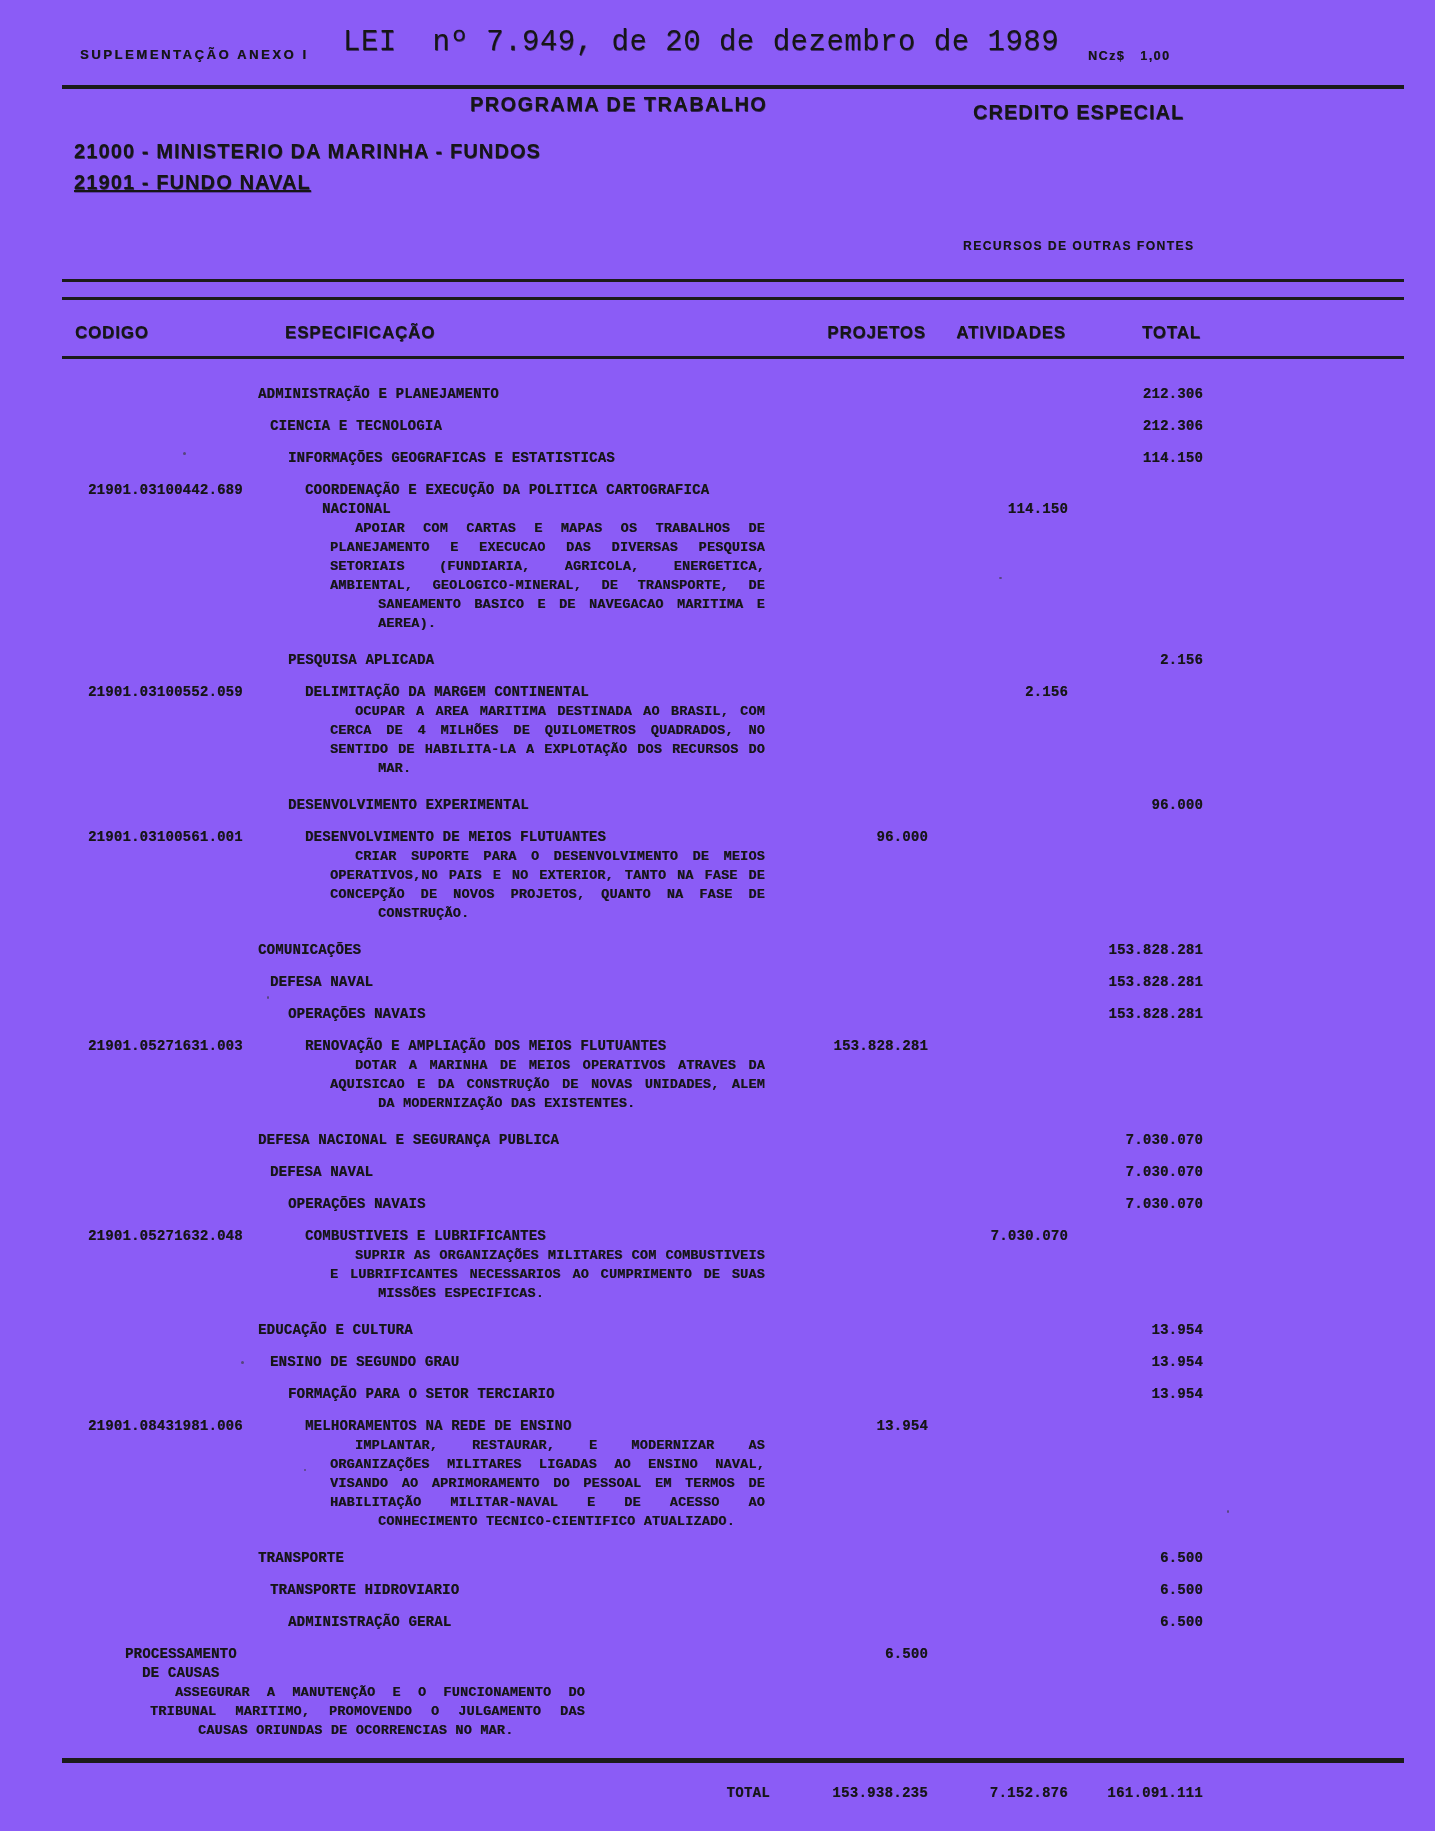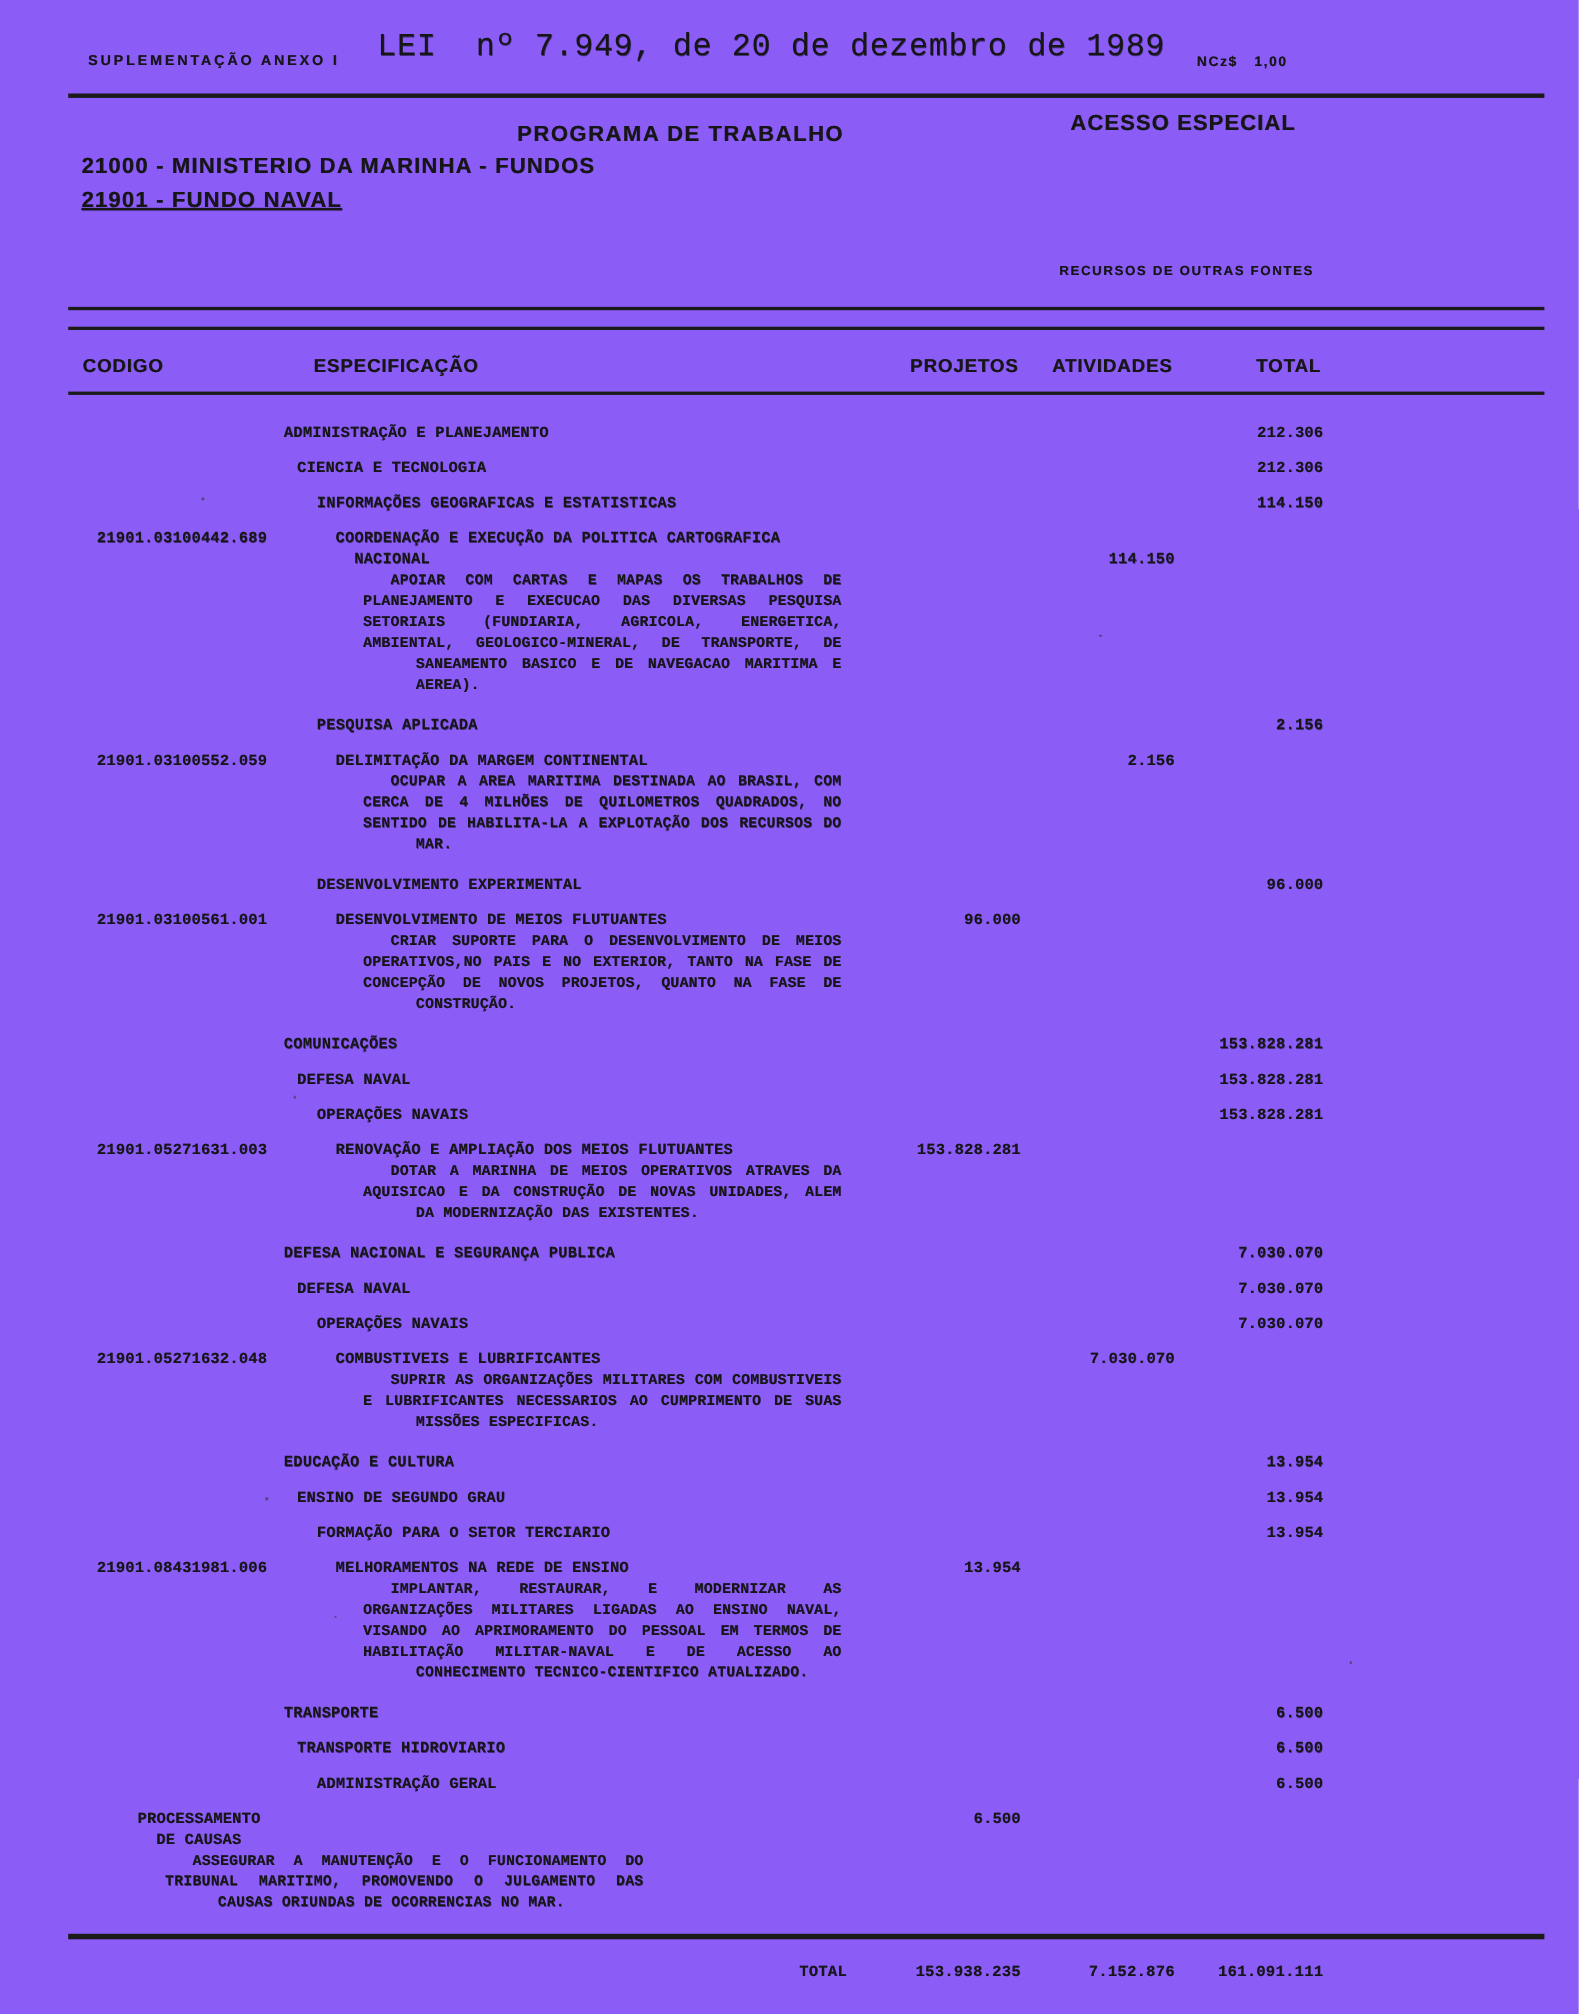--- a/index.html
+++ b/index.html
@@ -28,21 +28,21 @@
     white-space:pre;text-shadow:0.4px 0.4px 0 rgba(0,0,0,.5);
   }
   .hrule{position:absolute;left:62px;width:1342px;background:#1b1b1b;}
   .r-top{top:85px;height:4px;}
   .r-a{top:279px;height:3px;}
   .r-b{top:297px;height:3px;}
   .sans-h{
     font-family:"Liberation Sans",sans-serif;font-weight:700;
     text-shadow:0.5px 0.5px 0 rgba(0,0,0,.6);
   }
-  .program-title{position:absolute;left:470px;top:111px;font-size:20px;letter-spacing:1.4px;}
+  .program-title{position:absolute;left:470px;top:93px;font-size:20px;letter-spacing:1.4px;}
   .credit-type{position:absolute;left:973px;top:101px;font-size:20px;letter-spacing:1px;}
   .org-line1{position:absolute;left:74px;top:140px;font-size:20px;letter-spacing:1.1px;}
   .org-line2{position:absolute;left:74px;top:171px;font-size:20px;letter-spacing:1.1px;text-decoration:underline;}
   .resources-note{
     position:absolute;left:963px;top:239px;
     font-family:"Liberation Sans",sans-serif;font-weight:700;font-size:12px;letter-spacing:1.5px;
     text-shadow:0.3px 0.3px 0 rgba(0,0,0,.5);
   }
   
   .table-area{position:absolute;left:0;top:323px;width:1142px;}
@@ -83,21 +83,21 @@
 <body>
 
 <div class="page">
 
   <div class="annex">SUPLEMENTAÇÃO ANEXO I</div>
   <div class="law-title">LEI  nº 7.949, de 20 de dezembro de 1989</div>
   <div class="currency">NCz$   1,00</div>
   <div class="hrule r-top"></div>
 
   <div class="sans-h program-title">PROGRAMA DE TRABALHO</div>
-  <div class="sans-h credit-type">ACESSO ESPECIAL</div>
+  <div class="sans-h credit-type">CREDITO ESPECIAL</div>
   <div class="sans-h org-line1">21000 - MINISTERIO DA MARINHA - FUNDOS</div>
   <div class="sans-h org-line2">21901 - FUNDO NAVAL</div>
   <div class="resources-note">RECURSOS DE OUTRAS FONTES</div>
 
   <div class="hrule r-a"></div>
   <div class="hrule r-b"></div>
 
   <div class="table-area">
     <div class="grid col-headers">
       <div>CODIGO</div>

